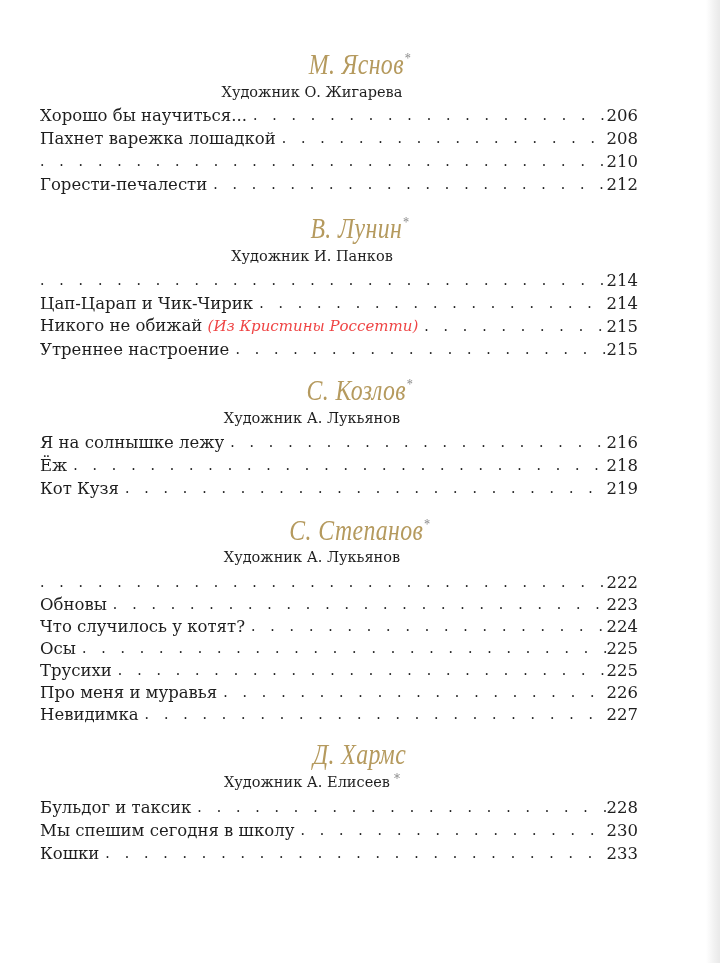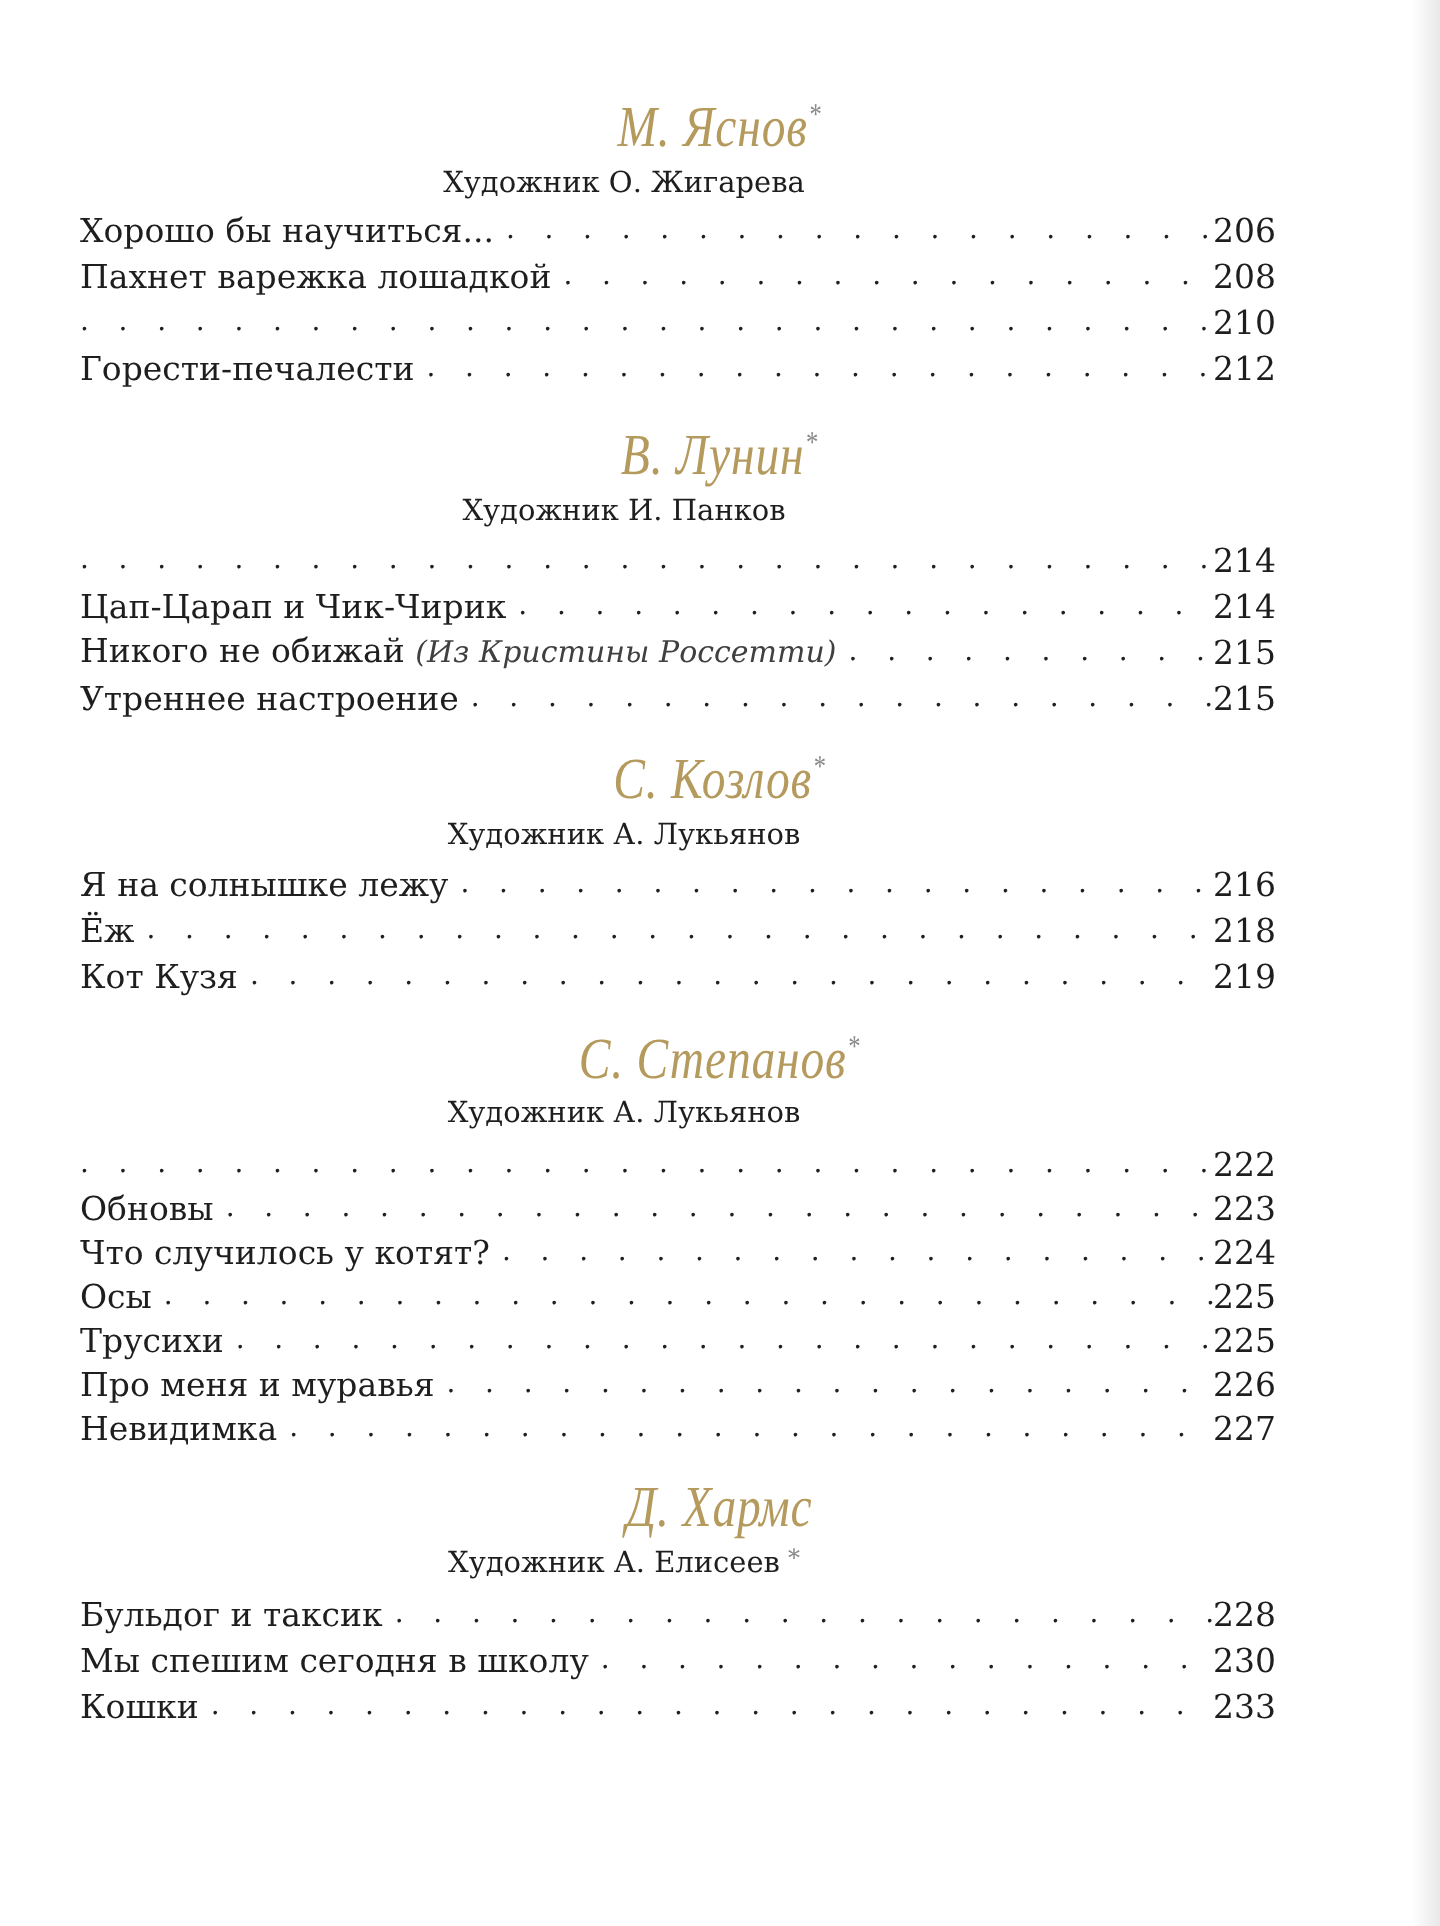--- a/index.html
+++ b/index.html
@@ -27,21 +27,21 @@
     position: absolute; left: 0; width: 624px; text-align: center;
     font-family: "DejaVu Serif", serif; font-size: 14.5px; line-height: 20px; color: #1e1e1e;
   }
   .artist .star { color: #888888; font-size: 12px; vertical-align: top; position: relative; top: -3px; margin-left: 4px; }
   .entry {
     position: absolute; left: 40px; width: 598px; height: 23px;
     display: flex; align-items: flex-end;
     font-family: "DejaVu Serif", serif; font-size: 16.5px; line-height: 23px; color: #1e1e1e;
   }
   .entry .title { white-space: nowrap; padding-right: 6px; }
-  .entry .title em { font-style: italic; font-size: 15px; color: #404040; }
+  .entry .title em { font-style: italic; font-size: 15px; color: #ef4444; }
   .entry .leader {
     flex: 1; overflow: hidden; white-space: nowrap; color: #1e1e1e;
     letter-spacing: 5.2px; font-size: 14px;
   }
   .entry .page { white-space: nowrap; }
 </style>
 </head>
 <body>
 
 <div class="edge"></div>

